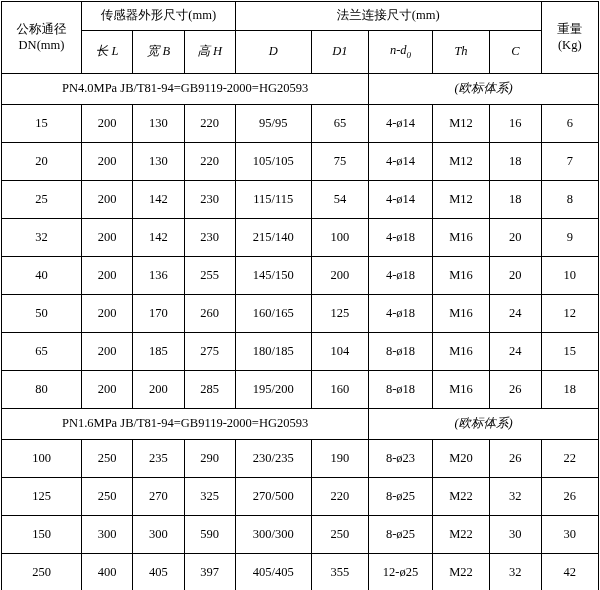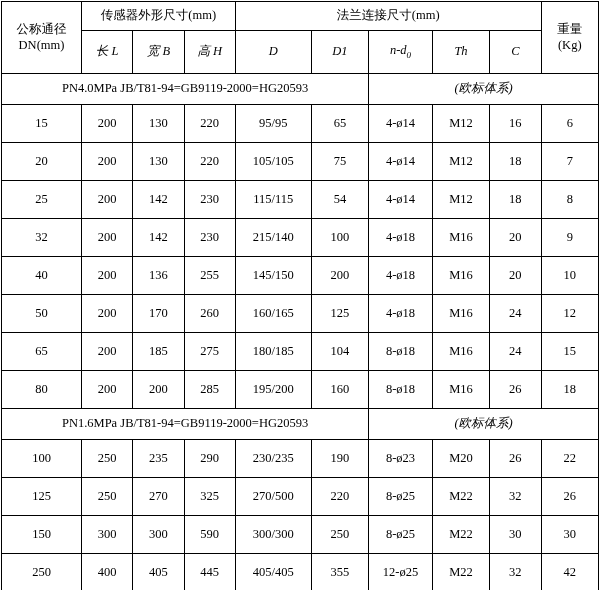--- a/index.html
+++ b/index.html
@@ -256,21 +256,21 @@
       <td>250</td>
       <td>8-ø25</td>
       <td>M22</td>
       <td>30</td>
       <td>30</td>
     </tr>
     <tr class="data-row">
       <td>250</td>
       <td>400</td>
       <td>405</td>
-      <td>445</td>
+      <td>397</td>
       <td>405/405</td>
       <td>355</td>
       <td>12-ø25</td>
       <td>M22</td>
       <td>32</td>
       <td>42</td>
     </tr>
   </tbody>
 </table>
 

